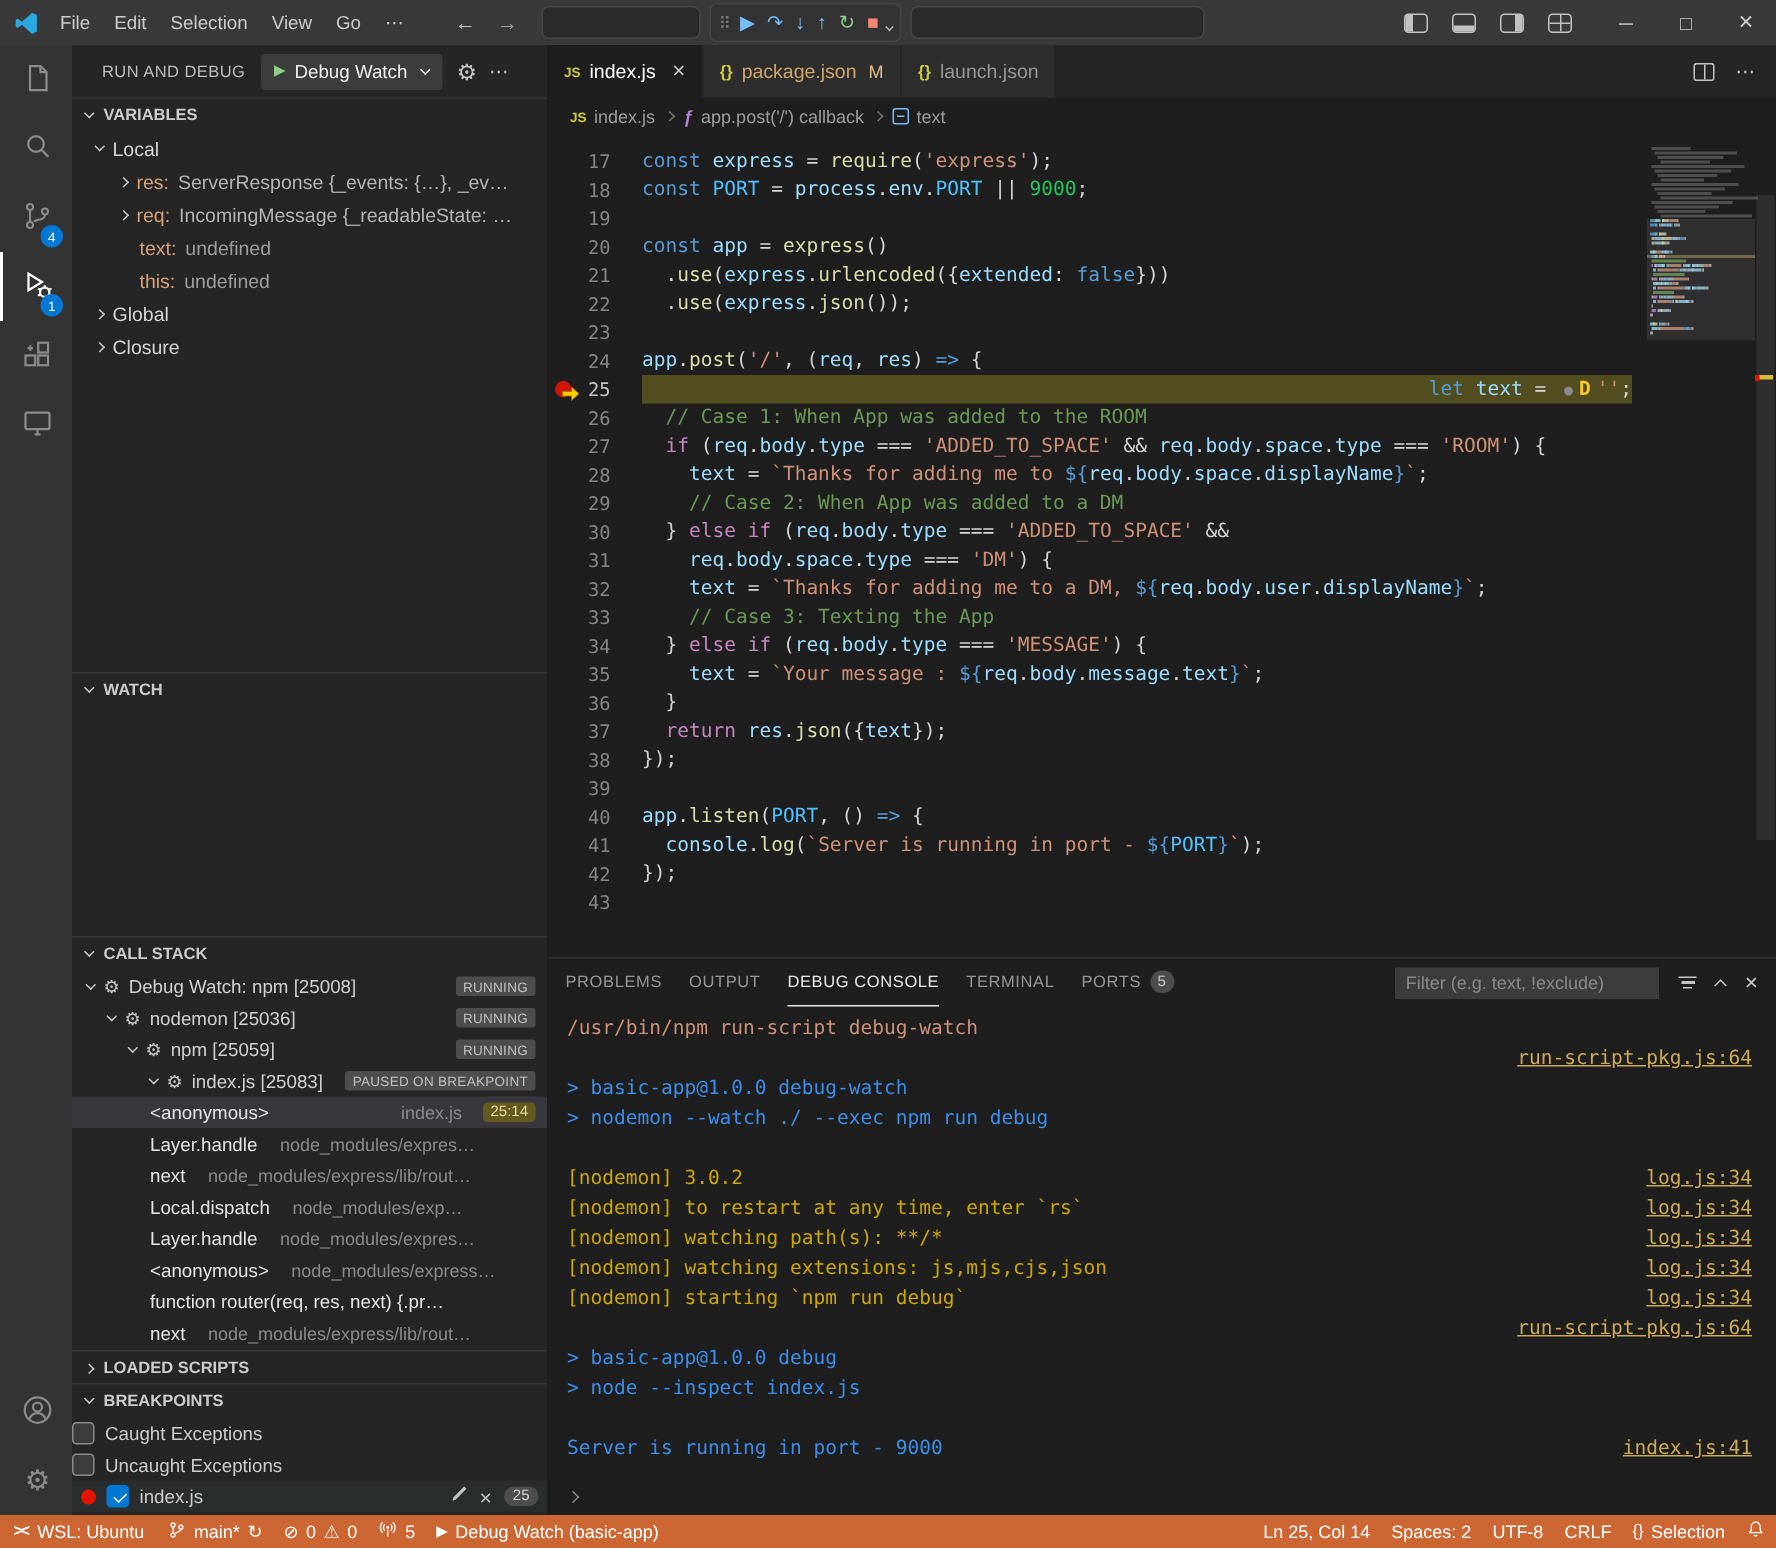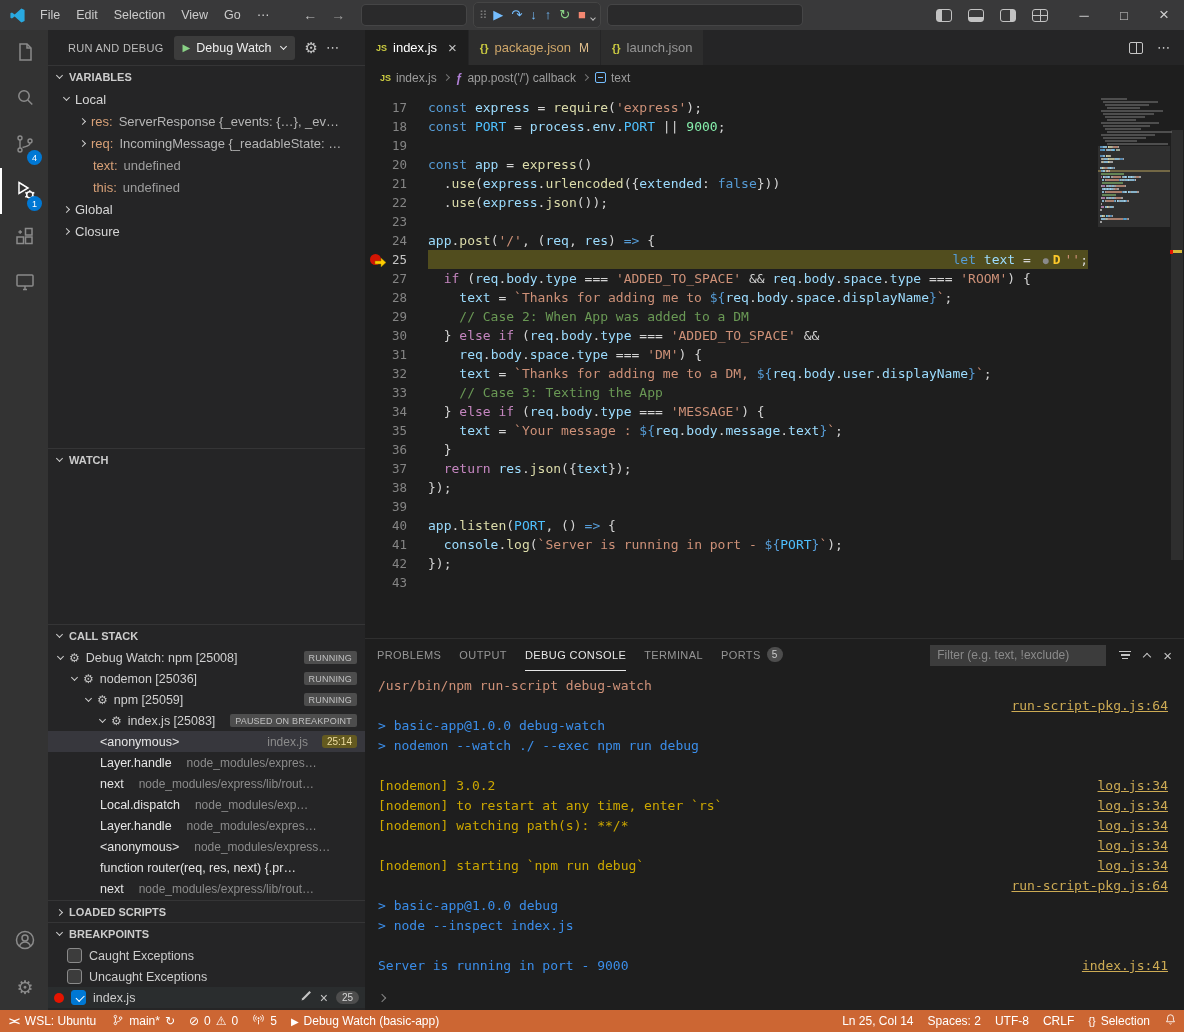--- a/index.html
+++ b/index.html
@@ -74,21 +74,21 @@
   .cs-label { color:#d0d0d0; white-space:nowrap; overflow:hidden; text-overflow:ellipsis; }
   .cs-badge { margin-left:auto; background:#4d4d4d; color:#c0c0c0; font-size:9px; padding:1.5px 5px; border-radius:2px;
               white-space:nowrap; flex:none; letter-spacing:.2px; }
   .frame { padding-left:52px; }
   .frame.selected { background:#37373d; }
   .frame-name { color:#e4e4e4; white-space:nowrap; }
   .frame-src { color:#8b8b8b; font-size:12px; margin-left:9px; white-space:nowrap; overflow:hidden; text-overflow:ellipsis; }
   .frame-src.right { margin-left:auto; overflow:visible; }
   .frame-badge { background:#645a20; color:#eeddA0; font-size:10px; padding:1px 5px; border-radius:3px; margin-left:8px; flex:none; }
 
-  .bp-row { height:21px; display:flex; align-items:center; gap:7px; padding-left:19px; padding-right:6px; font-size:12.5px; }
+  .bp-row { height:21px; display:flex; align-items:center; gap:7px; padding-right:6px; font-size:12.5px; }
   .bp-row.active-row { background:#2a2d2e; padding-left:6px; }
   .checkbox { width:15px; height:15px; border:1px solid #8a8a8a; border-radius:3px; background:#3c3c3c; flex:none; position:relative; }
   .checkbox.checked { background:#0078d4; border-color:#0078d4; }
   .checkbox.checked::after { content:""; position:absolute; left:3.5px; top:4px; width:7px; height:3.5px;
                              border-left:1.6px solid #fff; border-bottom:1.6px solid #fff; transform:rotate(-45deg); }
   .bp-red { width:10px; height:10px; border-radius:50%; background:#e51400; flex:none; }
   .bp-actions { margin-left:auto; display:flex; align-items:center; gap:8px; }
   .bp-x { color:#c5c5c5; font-size:14px; line-height:1; }
   .bp-count { background:#4d4d4d; color:#d6d6d6; font-size:10px; border-radius:8px; padding:1px 6px; }
 
@@ -118,21 +118,21 @@
   .code-area { flex:1; position:relative; overflow:hidden; padding-top:8px; min-height:0; }
   .code-line { display:flex; height:19px; line-height:19px; font-family:"DejaVu Sans Mono",monospace; font-size:13px; }
   .gutter { width:63px; flex:none; text-align:right; padding-right:21px; color:#858585; position:relative; font-size:12.5px; }
   .code-line.current .gutter { color:#c6c6c6; }
   .line-text { flex:1; white-space:pre; margin-right:96px; min-width:0; }
   .code-line.current .line-text { background:#514d1e;text-align:right; }
   .gutter .bp-dot-g { position:absolute; left:5px; top:4px; width:11px; height:11px; border-radius:50%; background:#e51400; opacity:.9; }
   .gutter .cur-arrow { position:absolute; left:9px; top:4px; }
 
   .t-k{color:#569cd6} .t-c{color:#c586c0} .t-s{color:#ce9178} .t-f{color:#dcdcaa} .t-v{color:#9cdcfe}
-  .t-C{color:#4fc1ff} .t-n{color:#86efac} .t-m{color:#6a9955} .t-o{color:#d4d4d4} .t-d{color:#569cd6}
+  .t-C{color:#4fc1ff} .t-n{color:#22c55e} .t-m{color:#6a9955} .t-o{color:#d4d4d4} .t-d{color:#569cd6}
   .t-bp{color:#8a8a8a; font-size:10px; padding:0 4px;} .t-dbg{color:#fdc82a; font-weight:700; padding-right:4px;}
 
   .minimap { position:absolute; top:8px; right:14px; width:72px; }
   .mm-row { height:2px; margin-bottom:1px; position:relative; }
   .mm-seg { position:absolute; top:0; height:2px; opacity:.75; }
   .mm-slider { position:absolute; left:0; right:0; background:rgba(255,255,255,.08); }
   .scrollbar-v { position:absolute; top:0; right:0; bottom:0; width:14px; }
   .sb-thumb { position:absolute; top:40px; left:1px; right:1px; height:430px; background:rgba(121,121,121,.18); }
   .ov-yellow { position:absolute; right:2px; width:9px; height:3px; background:#d7ba3d; top:160px; }
   .ov-red { position:absolute; right:11px; width:3px; height:4px; background:#e51400; top:160px; }
@@ -513,20 +513,24 @@
             </div>
             <div class="code-line">
               <div class="gutter">24</div>
               <div class="line-text"><span class="t-v">app</span><span class="t-o">.</span><span class="t-f">post</span><span class="t-o">(</span><span class="t-s">'/'</span><span class="t-o">, (</span><span class="t-v">req</span><span class="t-o">, </span><span class="t-v">res</span><span class="t-o">) </span><span class="t-k">=&gt;</span><span class="t-o"> {</span></div>
             </div>
             <div class="code-line current">
               <div class="gutter">25<span class="bp-dot-g"></span><span class="cur-arrow"><svg width="13" height="11" viewBox="0 0 13 11">
                     <path d="M1 4h6V1l5 4.5L7 10V7H1z" fill="#ffcc00" stroke="#8f7a00" stroke-width=".5"></path>
                   </svg></span></div>
               <div class="line-text"><span class="t-o">  </span><span class="t-k">let</span><span class="t-o"> </span><span class="t-v">text</span><span class="t-o"> = </span><span class="t-bp">●</span><span class="t-dbg">D</span><span class="t-s">''</span><span class="t-o">;</span></div>
+            </div>
+            <div class="code-line">
+              <div class="gutter">26</div>
+              <div class="line-text"><span class="t-m">  // Case 1: When App was added to the ROOM</span></div>
             </div>
             <div class="code-line">
               <div class="gutter">27</div>
               <div class="line-text"><span class="t-o">  </span><span class="t-c">if</span><span class="t-o"> (</span><span class="t-v">req</span><span class="t-o">.</span><span class="t-v">body</span><span class="t-o">.</span><span class="t-v">type</span><span class="t-o"> === </span><span class="t-s">'ADDED_TO_SPACE'</span><span class="t-o"> &amp;&amp; </span><span class="t-v">req</span><span class="t-o">.</span><span class="t-v">body</span><span class="t-o">.</span><span class="t-v">space</span><span class="t-o">.</span><span class="t-v">type</span><span class="t-o"> === </span><span class="t-s">'ROOM'</span><span class="t-o">) {</span></div>
             </div>
             <div class="code-line">
               <div class="gutter">28</div>
               <div class="line-text"><span class="t-o">    </span><span class="t-v">text</span><span class="t-o"> = </span><span class="t-s">`Thanks for adding me to </span><span class="t-d">${</span><span class="t-v">req</span><span class="t-o">.</span><span class="t-v">body</span><span class="t-o">.</span><span class="t-v">space</span><span class="t-o">.</span><span class="t-v">displayName</span><span class="t-d">}</span><span class="t-s">`</span><span class="t-o">;</span></div>
             </div>
             <div class="code-line">
@@ -939,20 +943,21 @@
             </div>
             <div class="con-line">
               <span class="con-text cc-yellow">[nodemon] to restart at any time, enter `rs`</span>
               <span class="con-link">log.js:34</span>
             </div>
             <div class="con-line">
               <span class="con-text cc-yellow">[nodemon] watching path(s): **/*</span>
               <span class="con-link">log.js:34</span>
             </div>
             <div class="con-line">
+              <span class="con-text cc-yellow">[nodemon] watching extensions: js,mjs,cjs,json</span>
               <span class="con-link">log.js:34</span>
             </div>
             <div class="con-line">
               <span class="con-text cc-yellow">[nodemon] starting `npm run debug`</span>
               <span class="con-link">log.js:34</span>
             </div>
             <div class="con-line">
               <span class="con-text cc-plain"></span>
               <span class="con-link">run-script-pkg.js:64</span>
             </div>

